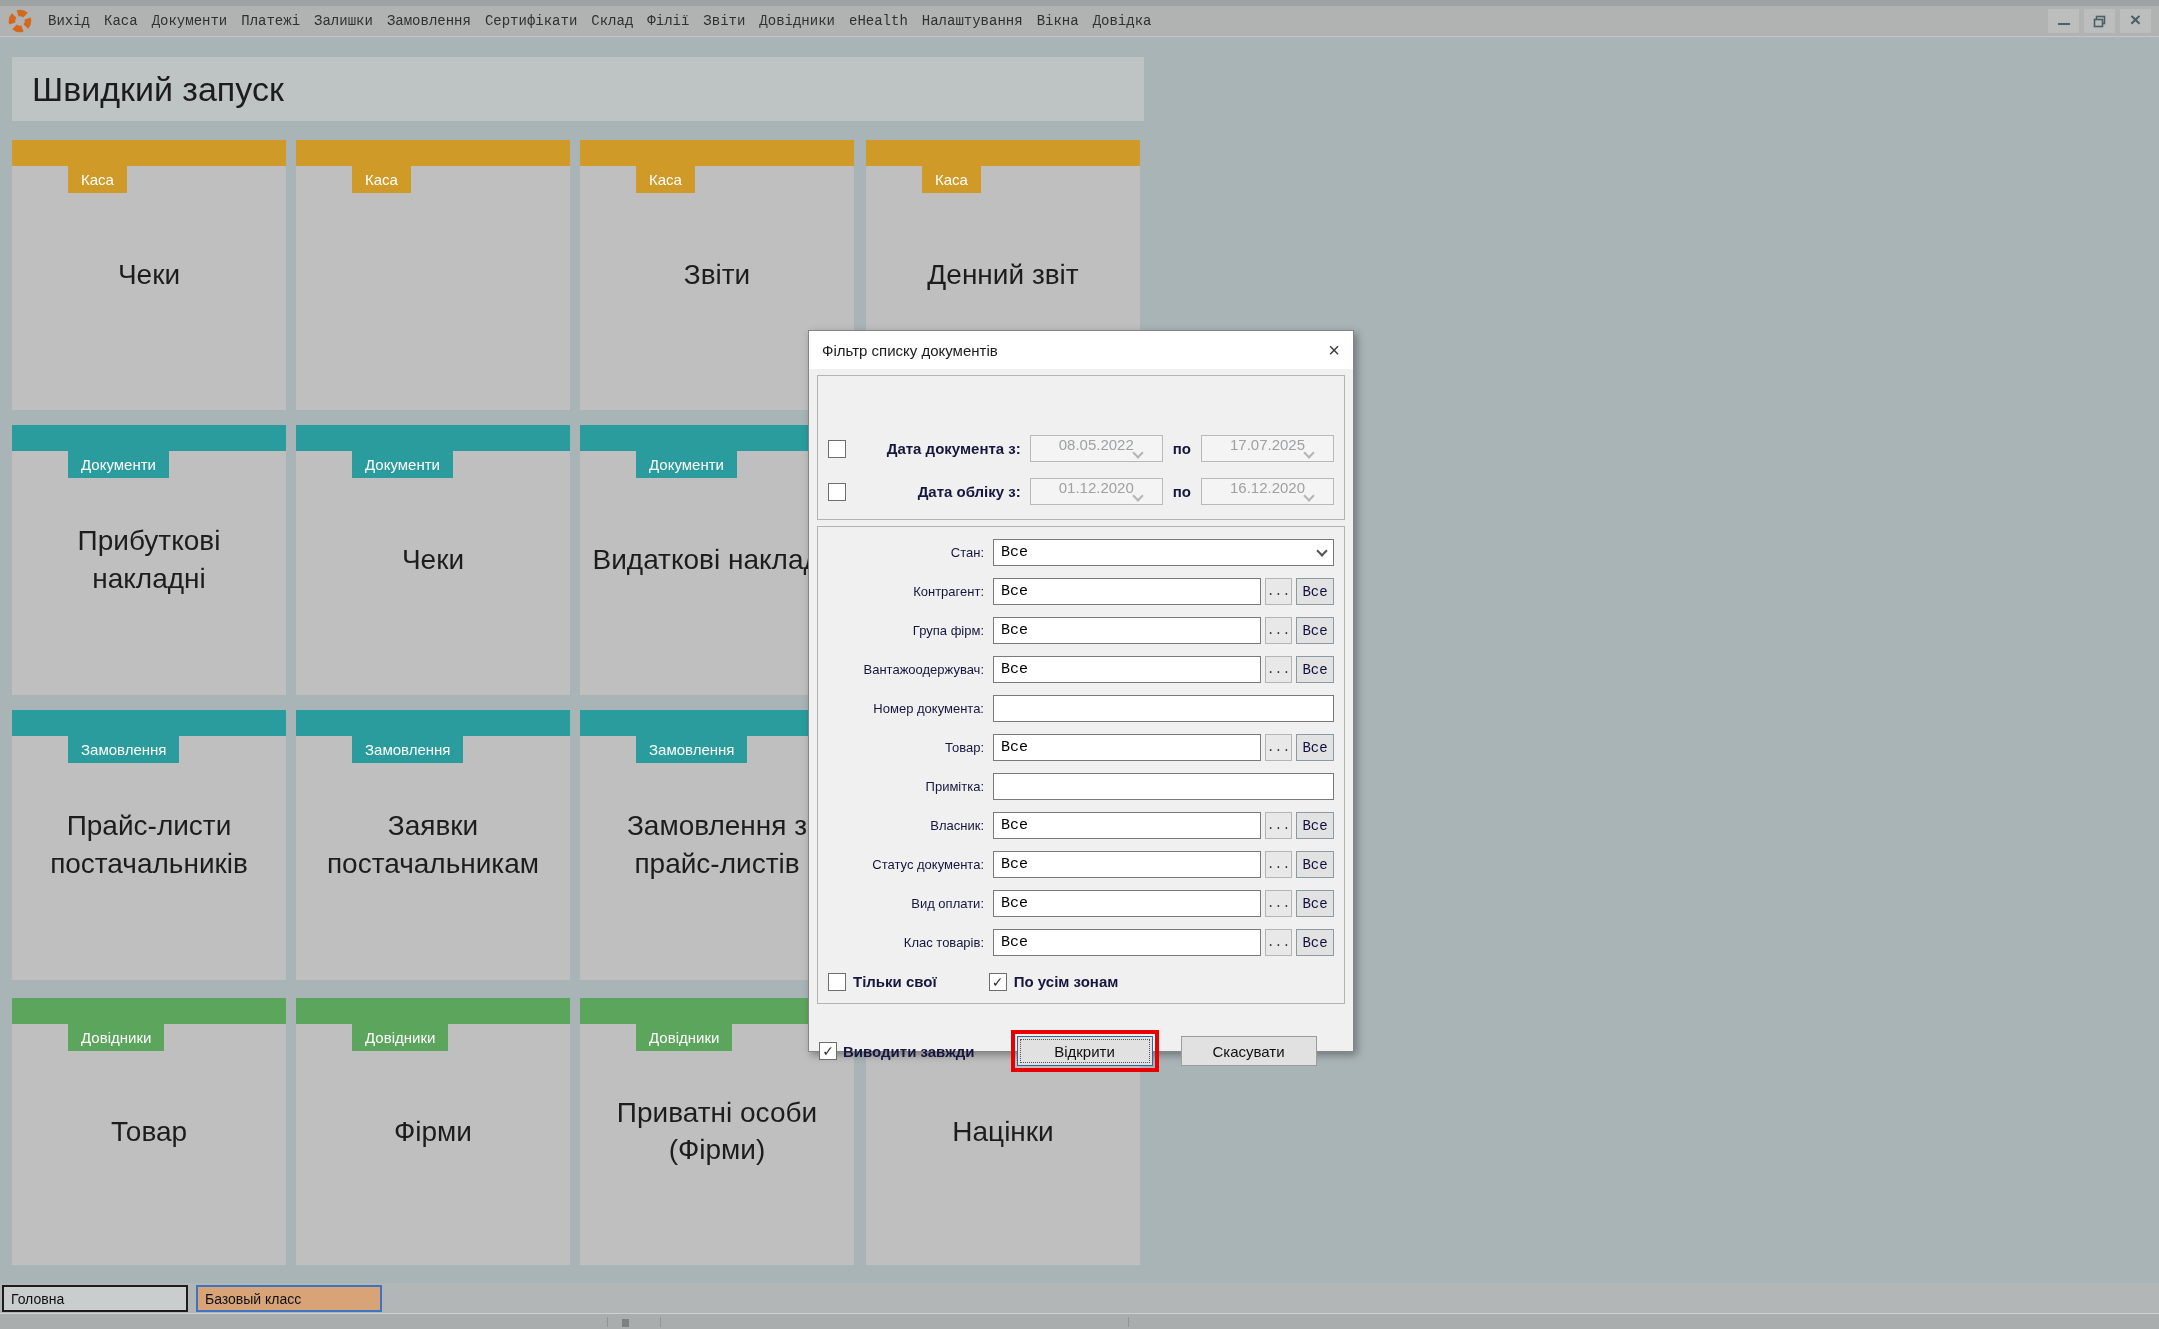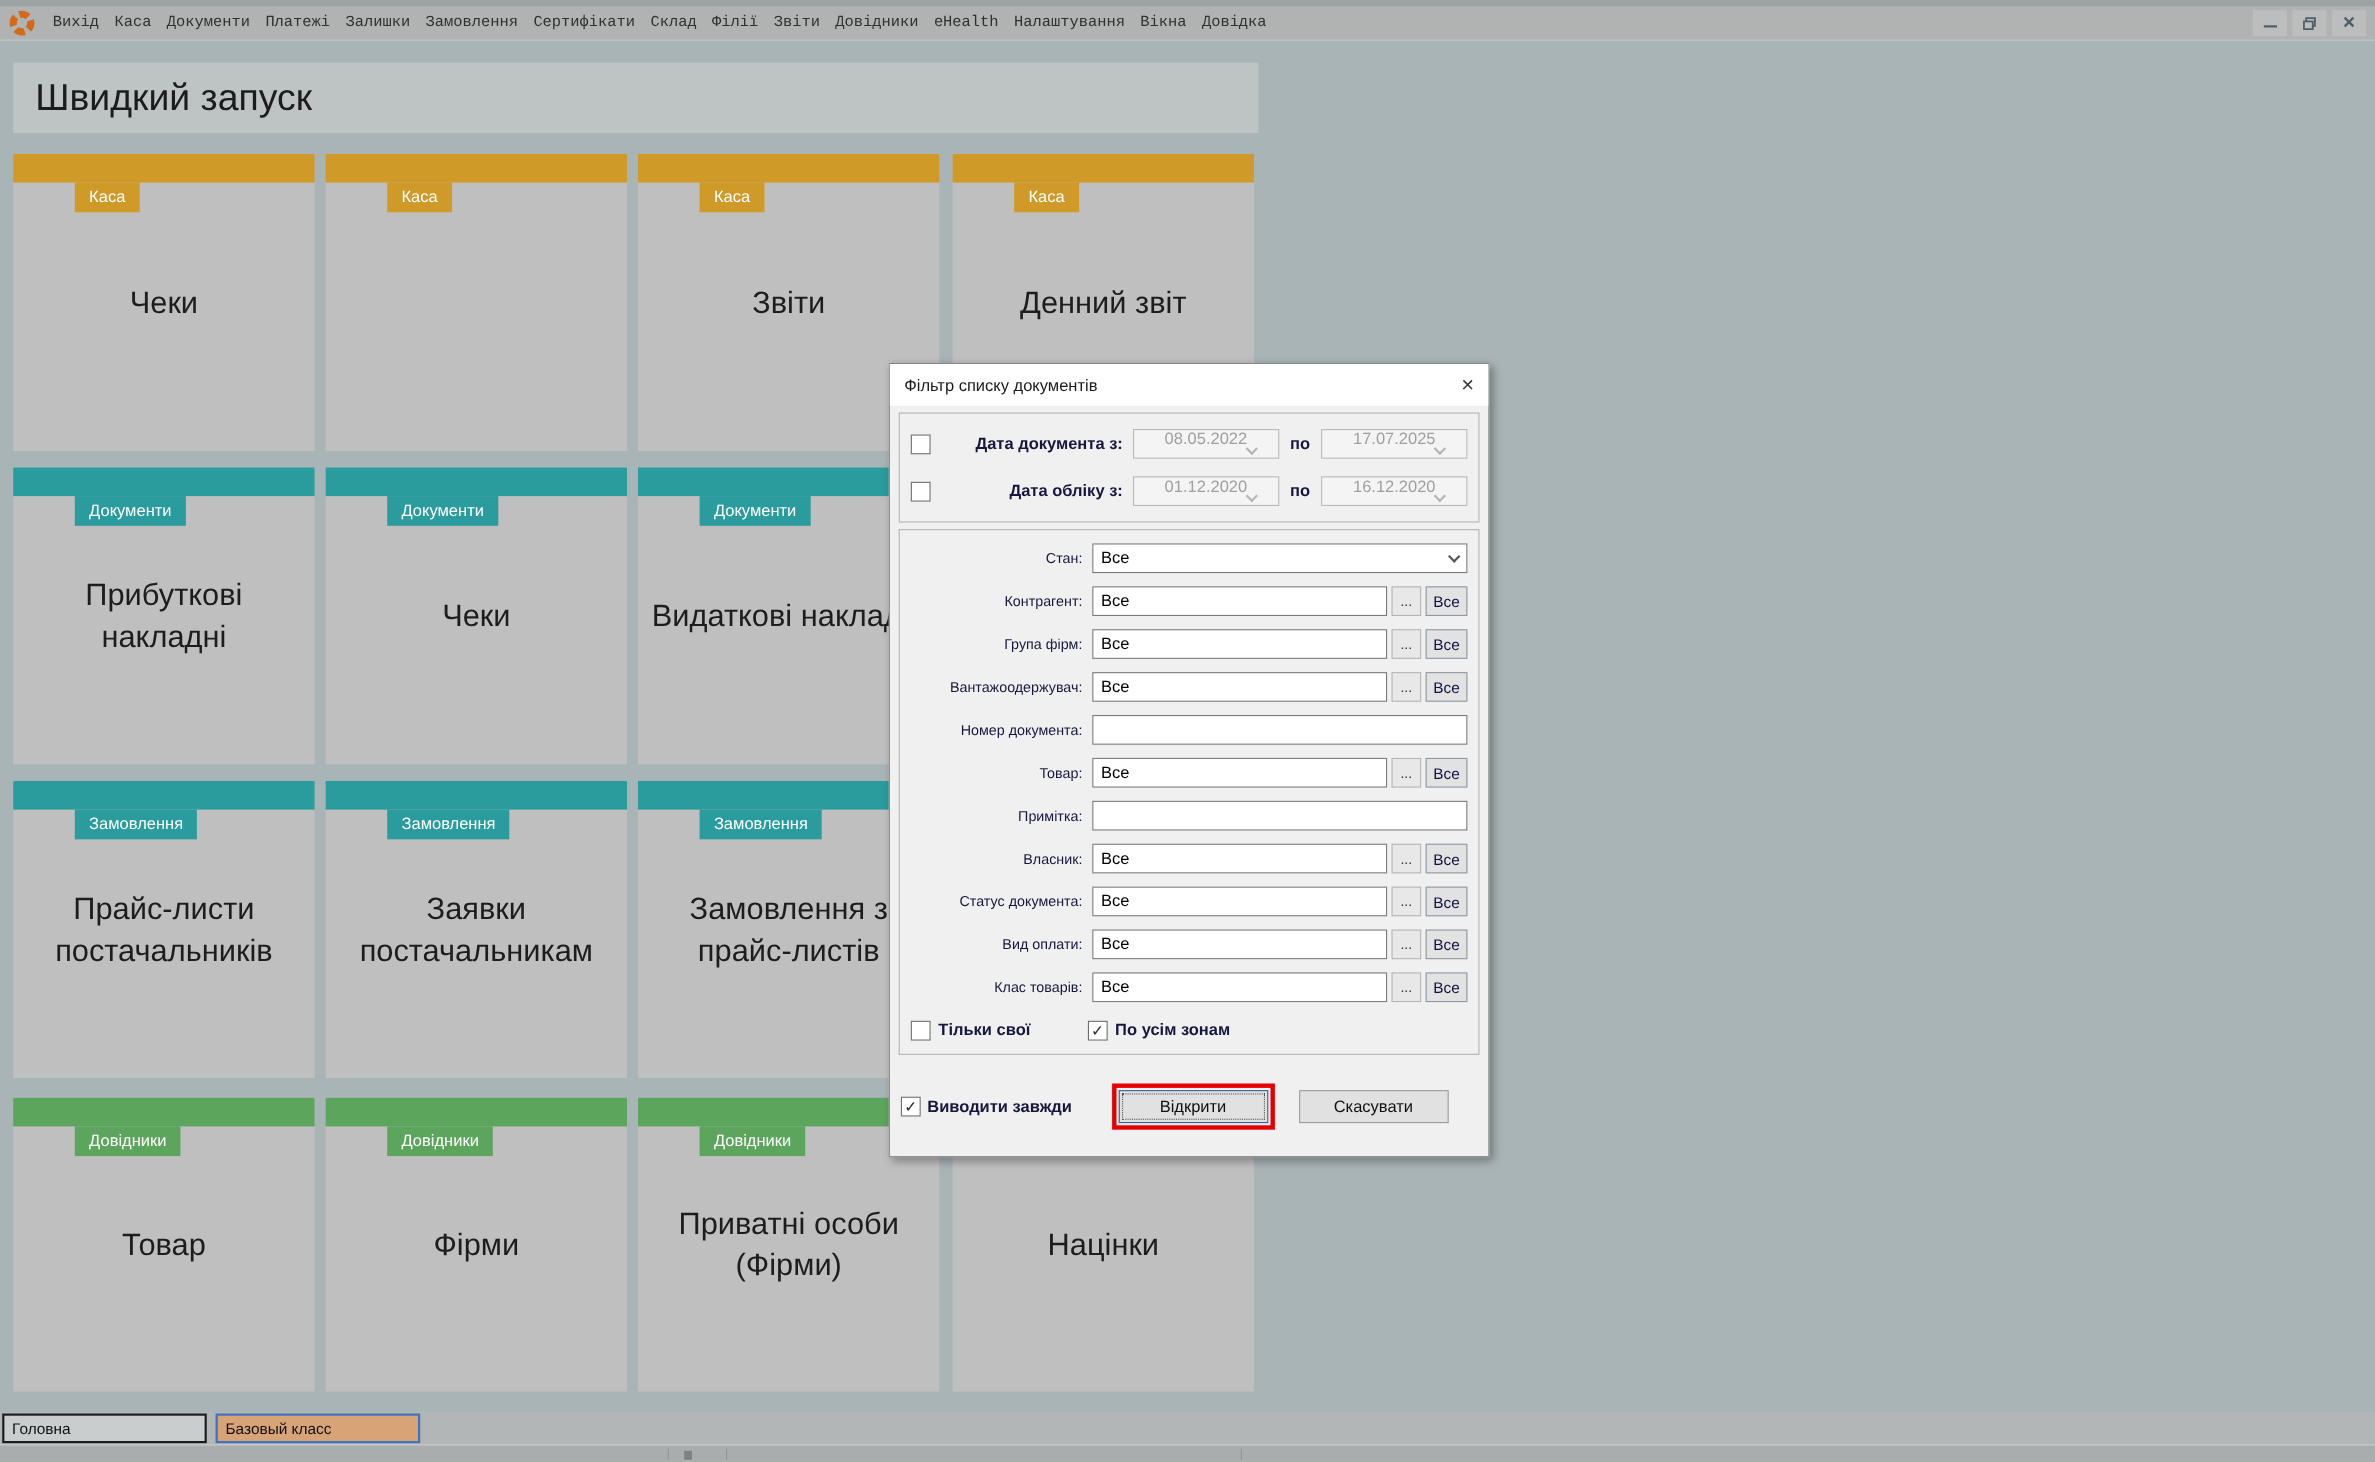--- a/index.html
+++ b/index.html
@@ -54,42 +54,42 @@
     box-shadow:3px 3px 8px rgba(0,0,0,0.35);
   }
   .dlg-title {
     height:38px; background:#ffffff; display:flex; align-items:center;
     padding:0 13px; font-size:15px; color:#1b1b1b;
   }
   .dlg-close { margin-left:auto; font-size:20px; color:#3a3a3a; cursor:pointer; line-height:1; }
   .dlg-body { padding:6px 8px 0; }
   .group { border:1px solid #b3b3b3; background:#f0f0f0; }
   .group1 { padding:14px 10px 14px; margin-bottom:6px; }
-  .daterow { display:flex; align-items:center; }
+  .daterow { display:flex; align-items:center;margin-top:45px; }
   .daterow + .daterow { margin-top:16px; }
   .cb {
     width:18px; height:18px; background:#fff; border:1px solid #6e6e6e;
     display:flex; align-items:center; justify-content:center;
     font-size:14px; color:#2c2c2c; flex:0 0 auto; cursor:pointer;
   }
   .dlabel { flex:1; text-align:right; font-weight:bold; font-size:15px; color:#16163e; padding-right:9px; }
   .datecombo {
     width:133px; height:27px; border:1px solid #b9b9b9; background:#f4f4f4;
     color:#9ea0a2; font-size:15px; display:flex; align-items:center; padding:0 20px; cursor:default;flex-direction:column;
   }
   .chev {
     width:8px; height:8px; border-right:2px solid #555; border-bottom:2px solid #555;
     transform:rotate(45deg); margin-left:auto; margin-top:-4px; flex:0 0 auto;
   }
   .datecombo .chev { border-color:#b5b5b5; }
   .to-label { font-weight:bold; font-size:15px; color:#16163e; margin:0 10px; }
   .group2 { padding:12px 10px 8px; }
   .frow { display:flex; align-items:center; height:27px; margin-bottom:12px; }
   .flabel { width:165px; text-align:right; padding-right:9px; font-size:13px; color:#16163e; flex:0 0 auto; }
-  .fctrl { flex:1; display:flex; height:27px; }
+  .fctrl { flex:1; display:flex; height:27px;font-family:Liberation Mono, monospace; }
   .combo {
     flex:1; height:27px; border:1px solid #7a7a7a; background:#fff;
     display:flex; align-items:center; padding:0 7px; font-size:15px; color:#000; cursor:pointer;
   }
   .txt {
     flex:1; height:27px; border:1px solid #7a7a7a; background:#fff;
     padding:0 7px; font-size:15px; color:#000; font-family:inherit; min-width:0;
   }
   .dots {
     width:27px; height:27px; margin-left:4px; background:#e8e8e8; border:1px solid #b5b5b5;

